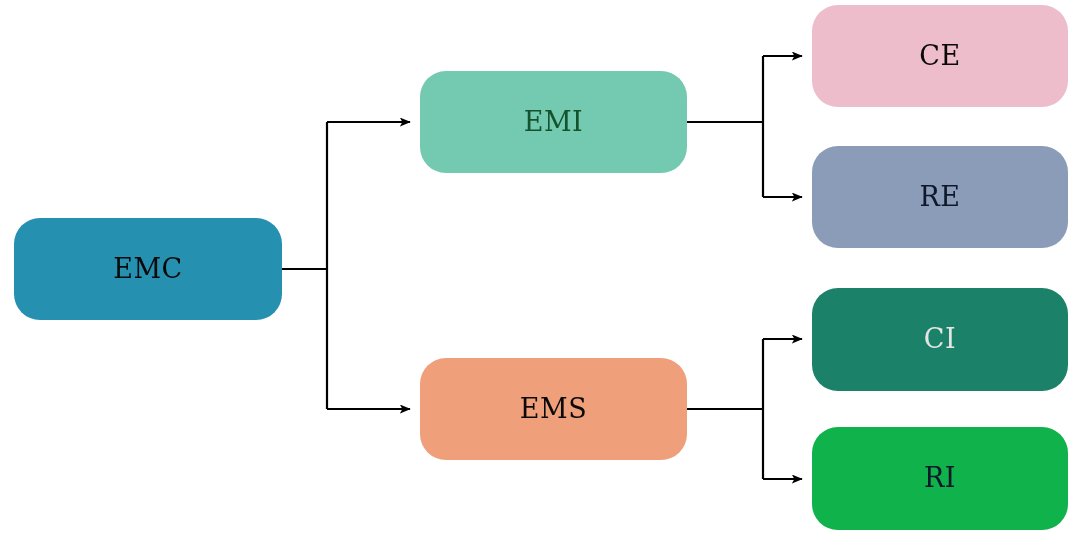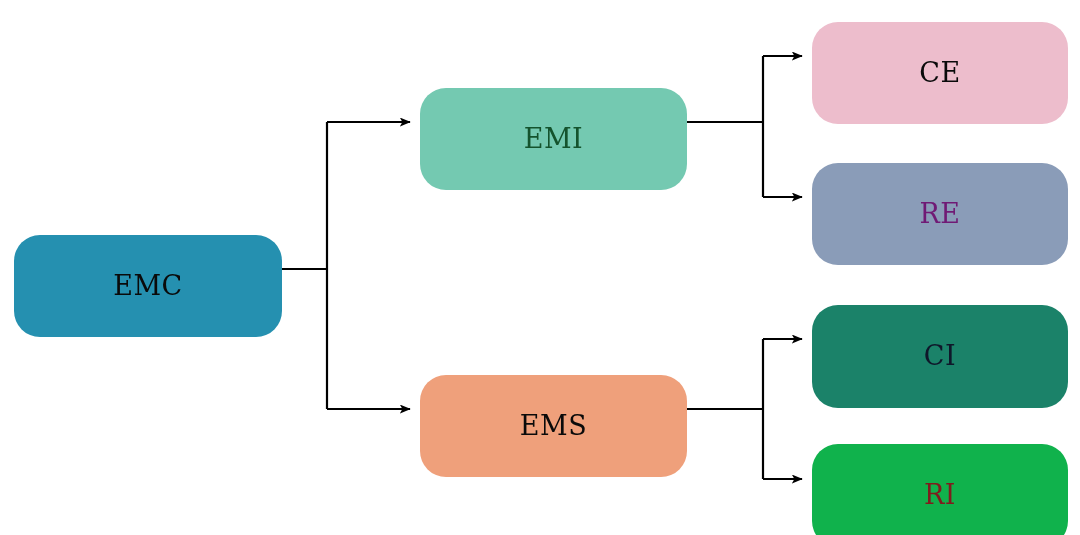--- a/index.html
+++ b/index.html
@@ -30,21 +30,20 @@
     align-items: center;
     justify-content: center;
     border-radius: 26px;
     color: #0a0a0a;
     font-family: "DejaVu Serif", "Liberation Serif", serif;
     font-size: 27px;
     font-weight: 400;
     letter-spacing: 0.5px;
     line-height: 1;
     user-select: none;
-    margin-top: 17px;
   }
   .node-label {
     display: block;
     transform: translateY(-1px);
   }
 </style>
 </head>
 <body>
 
 <div id="canvas" style="background: rgb(255, 255, 255);">
@@ -81,25 +80,25 @@
   </div>
 
   <div class="node" id="node-ems" style="left: 420px; top: 358px; width: 267px; height: 102px; background: rgb(239, 160, 123); color: rgb(10, 10, 10);">
     <span class="node-label">EMS</span>
   </div>
 
   <div class="node" id="node-ce" style="left: 812px; top: 5px; width: 256px; height: 102px; background: rgb(237, 189, 204); color: rgb(10, 10, 10);">
     <span class="node-label">CE</span>
   </div>
 
-  <div class="node" id="node-re" style="left: 812px; top: 146px; width: 256px; height: 102px; background: rgb(138, 156, 184); color: #701a75;">
+  <div class="node" id="node-re" style="left: 812px; top: 146px; width: 256px; height: 102px; background: rgb(138, 156, 184); color: #0f172a;">
     <span class="node-label">RE</span>
   </div>
 
-  <div class="node" id="node-ci" style="left: 812px; top: 288px; width: 256px; height: 103px; background: rgb(27, 130, 105); color: #0f172a;">
+  <div class="node" id="node-ci" style="left: 812px; top: 288px; width: 256px; height: 103px; background: rgb(27, 130, 105); color: #e5e5e5;">
     <span class="node-label">CI</span>
   </div>
 
-  <div class="node" id="node-ri" style="left: 812px; top: 427px; width: 256px; height: 103px; background: rgb(16, 178, 76); color: #7f1d1d; text-align: center;">
+  <div class="node" id="node-ri" style="left: 812px; top: 427px; width: 256px; height: 103px; background: rgb(16, 178, 76); color: #0f172a; text-align: center;">
     <span class="node-label">RI</span>
   </div>
 
 </div>
 
 </body></html>

